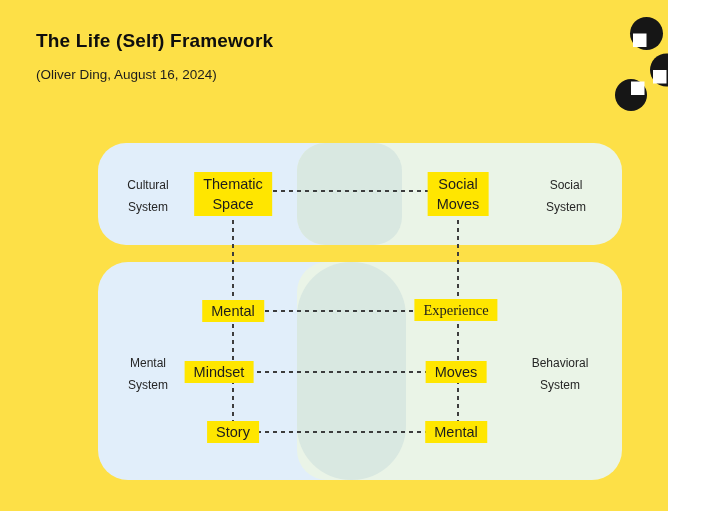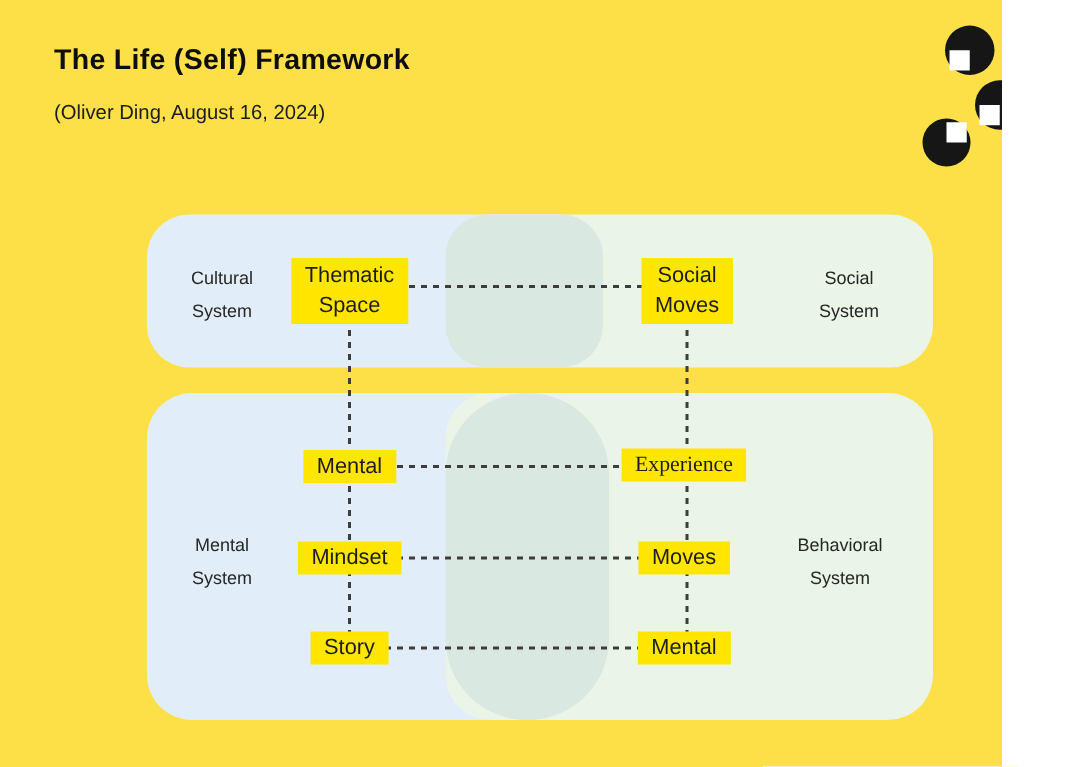--- a/index.html
+++ b/index.html
@@ -73,21 +73,21 @@
     position:absolute; transform:translateX(-50%); z-index:3;
     background:var(--highlight-yellow,#ffe600); color:#1d1d1d;
     font-size:14.5px; line-height:20px; padding:1px 9px;
     text-align:center; white-space:pre-line;
   }
   .node-two-line { padding:2px 9px; }
   .node-thematic   { left:233px; top:172px; }
   .node-socmoves   { left:458px; top:172px; }
   .node-meaning    { left:233px; top:300px; }
   .node-experience { left:456px; top:299px;font-family:Liberation Serif, serif; }
-  .node-mindset    { left:233px; top:361px;text-align:center; }
+  .node-mindset    { left:219px; top:361px;text-align:center; }
   .node-action     { left:456px; top:361px; }
   .node-story      { left:233px; top:421px; }
   .node-project    { left:456px; top:421px; }
 </style>
 </head>
 <body>
 
 <div class="canvas">
 
   <h1 class="page-title">The Life (Self) Framework</h1>

